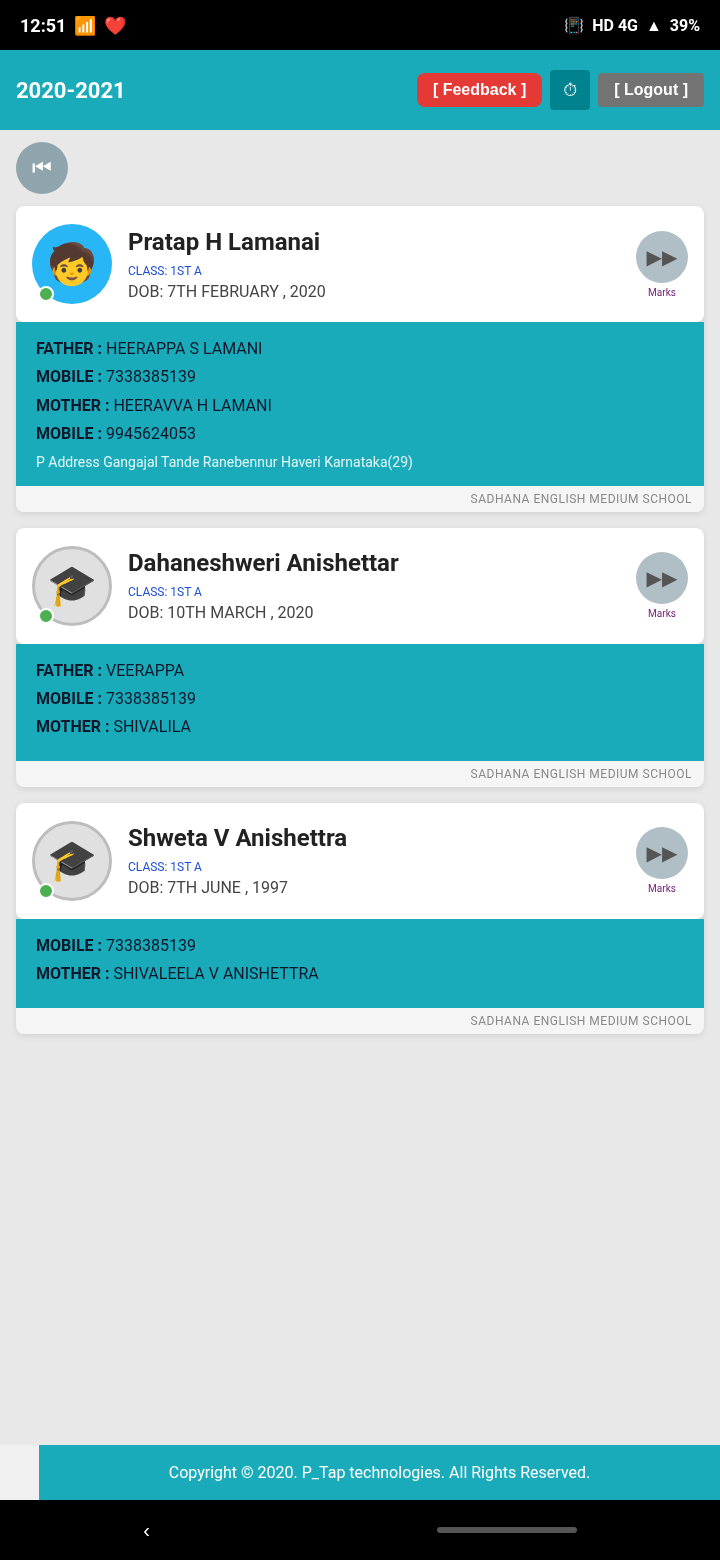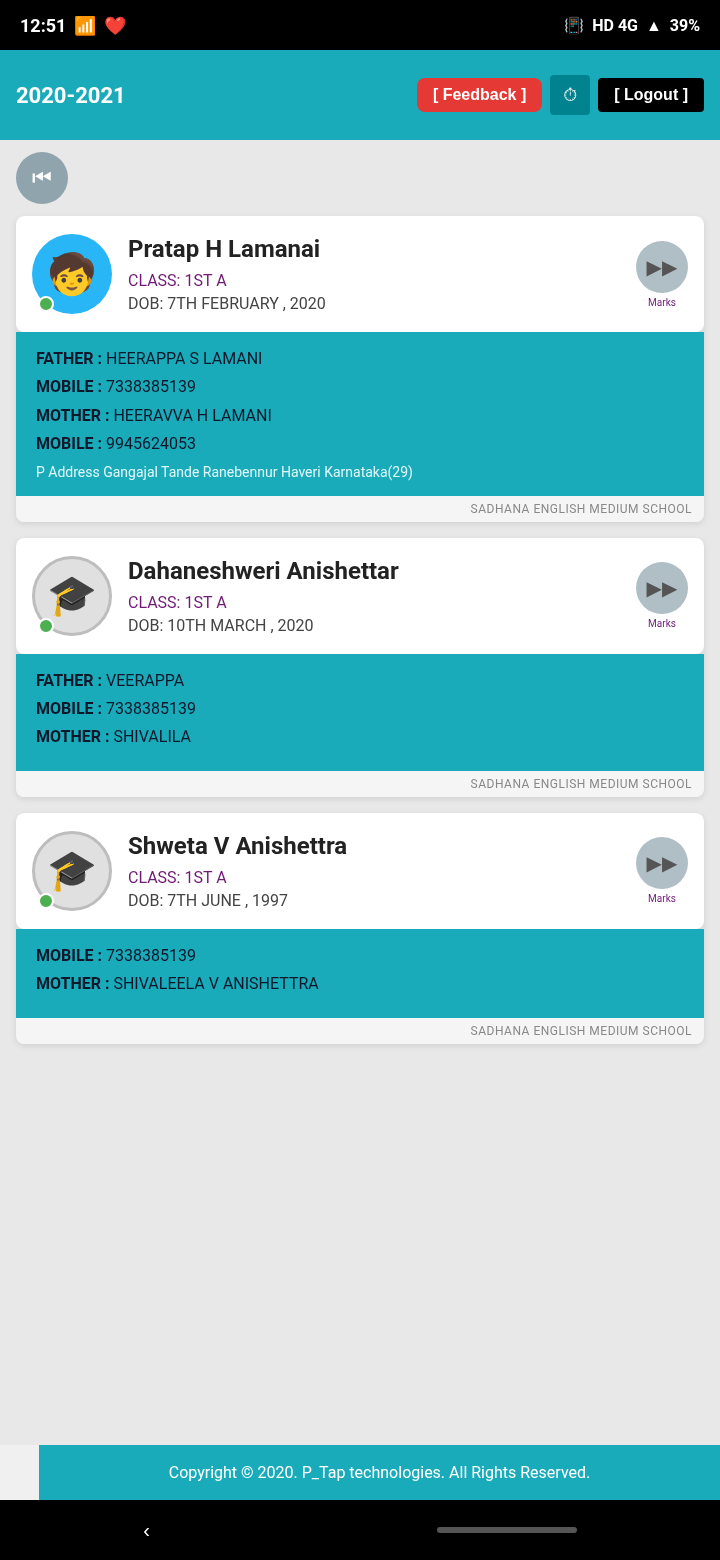--- a/index.html
+++ b/index.html
@@ -25,21 +25,21 @@
       font-size: 18px;
       font-weight: bold;
       flex-shrink: 0;
     }
     .status-left { display: flex; align-items: center; gap: 8px; }
     .status-right { display: flex; align-items: center; gap: 8px; font-size: 16px; }
 
     
     .top-header {
       background: #1AABBA;
-      height: 90px;
+      height: 80px;
       display: flex;
       align-items: center;
       justify-content: space-between;
       padding: 0 16px;
       flex-shrink: 0;
     }
     .header-year {
       color: #fff;
       font-size: 22px;
       font-weight: bold;
@@ -60,21 +60,21 @@
       color: #fff;
       border: none;
       width: 40px;
       height: 40px;
       border-radius: 4px;
       font-size: 18px;
       cursor: pointer;
       display: flex; align-items: center; justify-content: center;
     }
     .btn-logout {
-      background: #000000;
+      background: #737373;
       color: #fff;
       border: none;
       padding: 8px 16px;
       font-size: 16px;
       font-weight: bold;
       border-radius: 4px;
       cursor: pointer;
     }
 
     
@@ -152,22 +152,22 @@
       border: 2px solid #fff;
     }
     .student-info { flex: 1; }
     .student-name {
       font-size: 24px;
       font-weight: bold;
       color: #222;
       margin-bottom: 8px;
     }
     .student-class {
-      font-size: 16px;
-      color: #701a75;
+      font-size: 12px;
+      color: #1d4ed8;
       margin-bottom: 4px;
     }
     .student-dob {
       font-size: 16px;
       color: #444;
     }
     .marks-btn-wrap {
       display: flex; flex-direction: column; align-items: center; gap: 4px;
     }
     .btn-marks {

